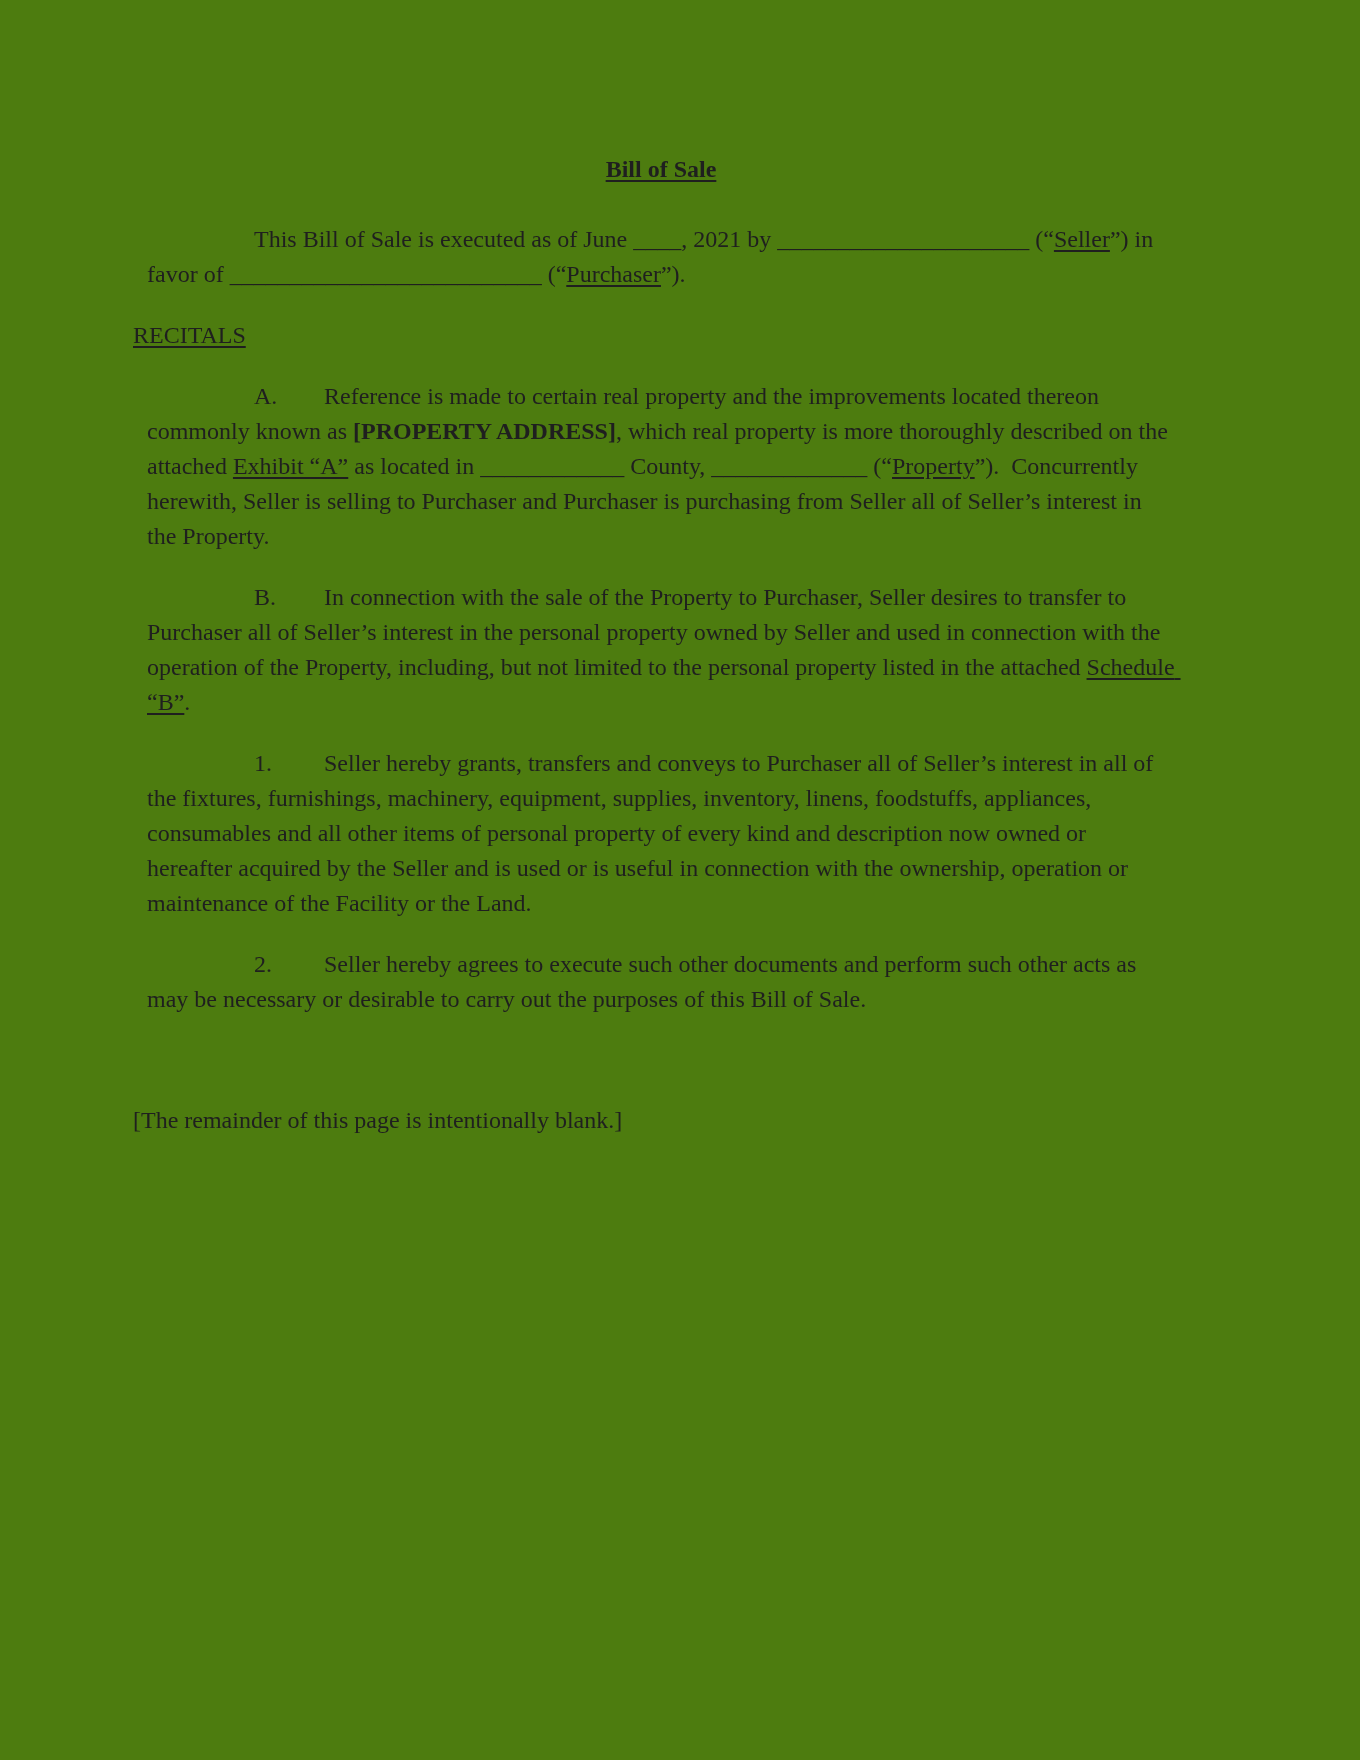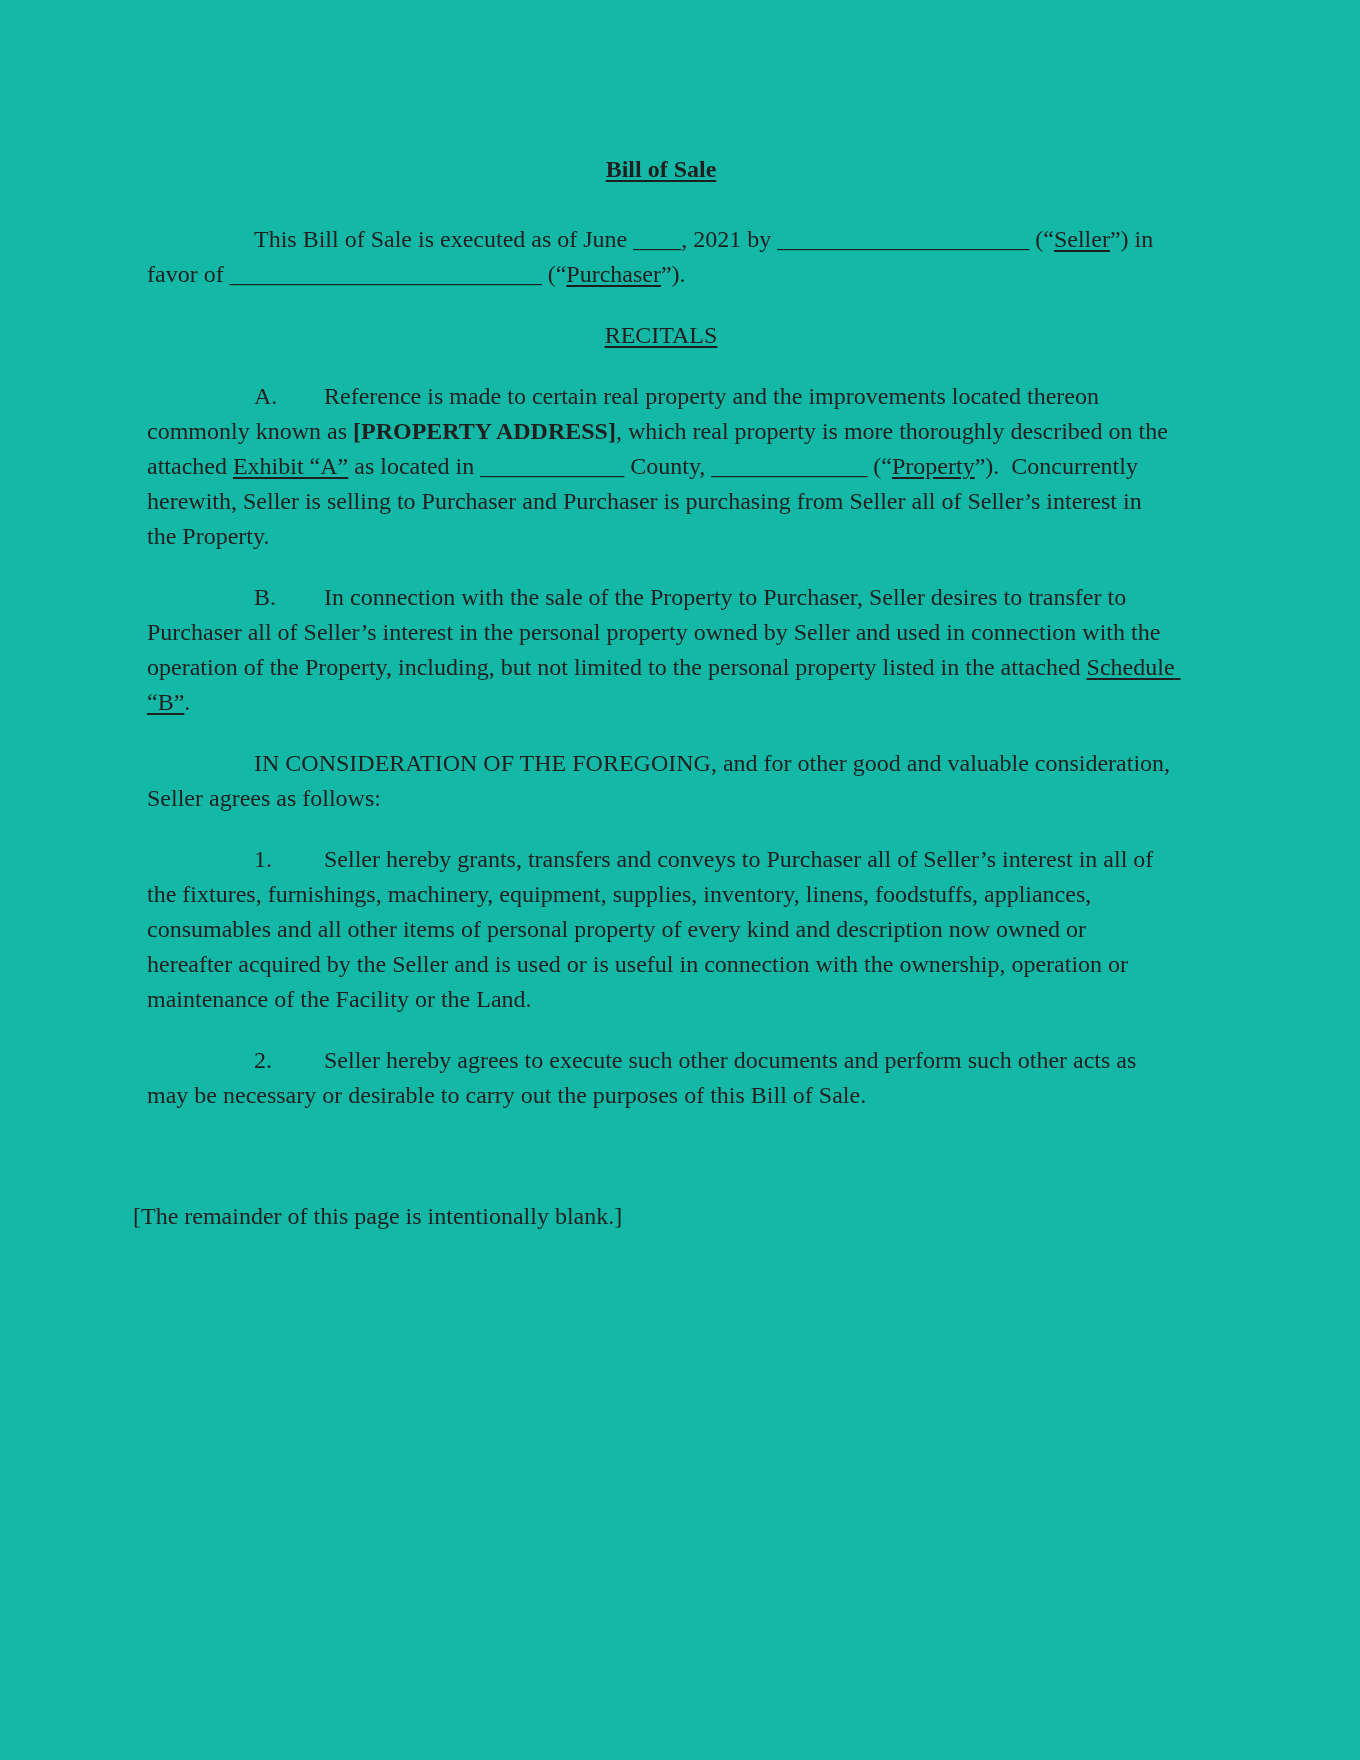--- a/index.html
+++ b/index.html
@@ -13,29 +13,29 @@
     font-family: "Liberation Serif", serif;
     font-size: 24px;
     line-height: 35px;
     color: #1f1f1f;
   }
   .page {
     box-sizing: border-box;
     width: 1360px;
     min-height: 1760px;
     padding: 152px 171px 80px 133px;
-    background: #14b8a6;
+    background: #4d7c0f;
   }
   .doc-title {
     text-align: center;
     font-weight: bold;
     margin: 0 0 35px 0;
   }
   .doc-heading {
-    text-align: center;
+    text-align: left;
     margin: 26px 0;
   }
   .para {
     margin: 26px 14px;
     text-indent: 107px;
     white-space: pre-wrap;
   }
   .para .label {
     display: inline-block;
     width: 70px;
@@ -57,18 +57,17 @@
 </head>
 <body>
 
 <div class="page">
   <div id="doc">
       <div class="doc-title"><span class="u">Bill of Sale</span></div>
       <p class="para block-intro-paragraph"><span class="">This Bill of Sale is executed as of June </span><span class="">____</span><span class="">, 2021 by </span><span class="">_____________________</span><span class=""> (“</span><span class="u ">Seller</span><span class="">”) in favor of </span><span class="">__________________________</span><span class=""> (“</span><span class="u ">Purchaser</span><span class="">”).</span></p>
       <div class="doc-heading"><span class="u">RECITALS</span></div>
       <p class="para block-recital-a"><span class="label">A.</span><span class="">Reference is made to certain real property and the improvements located thereon commonly known as </span><span class="b">[PROPERTY ADDRESS]</span><span class="">, which real property is more thoroughly described on the attached </span><span class="u ">Exhibit “A”</span><span class=""> as located in </span><span class="">____________</span><span class=""> County, </span><span class="">_____________</span><span class=""> (“</span><span class="u ">Property</span><span class="">”).  Concurrently herewith, Seller is selling to Purchaser and Purchaser is purchasing from Seller all of Seller’s interest in the Property.</span></p>
       <p class="para block-recital-b"><span class="label">B.</span><span class="">In connection with the sale of the Property to Purchaser, Seller desires to transfer to Purchaser all of Seller’s interest in the personal property owned by Seller and used in connection with the operation of the Property, including, but not limited to the personal property listed in the attached </span><span class="u ">Schedule “B”</span><span class="">.</span></p>
-      <p class="para block-consideration-paragraph"><span class="">IN CONSIDERATION OF THE FOREGOING, and for other good and valuable consideration, Seller agrees as follows:</span></p>
       <p class="para block-item-1"><span class="label">1.</span><span class="">Seller hereby grants, transfers and conveys to Purchaser all of Seller’s interest in all of the fixtures, furnishings, machinery, equipment, supplies, inventory, linens, foodstuffs, appliances, consumables and all other items of personal property of every kind and description now owned or hereafter acquired by the Seller and is used or is useful in connection with the ownership, operation or maintenance of the Facility or the Land.</span></p>
       <p class="para block-item-2"><span class="label">2.</span><span class="">Seller hereby agrees to execute such other documents and perform such other acts as may be necessary or desirable to carry out the purposes of this Bill of Sale.</span></p>
       <div class="center-line"><span>[The remainder of this page is intentionally blank.]</span></div>
     </div>
 </div>
 
 </body></html>

